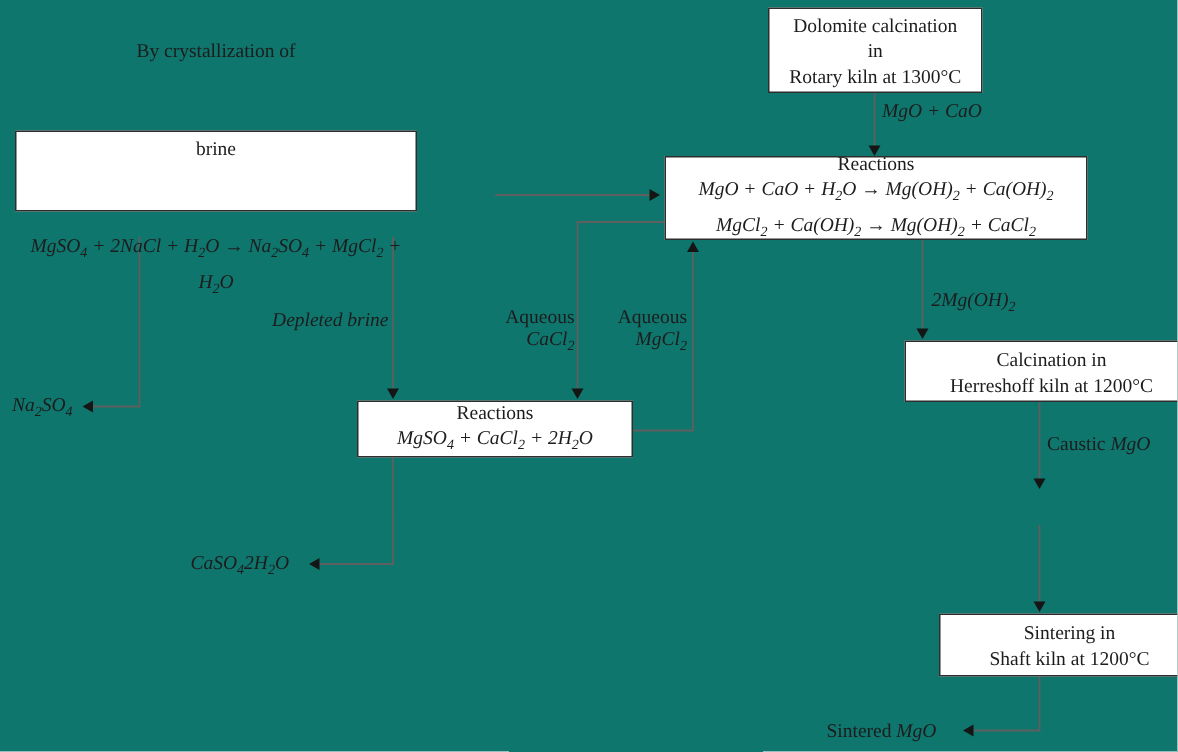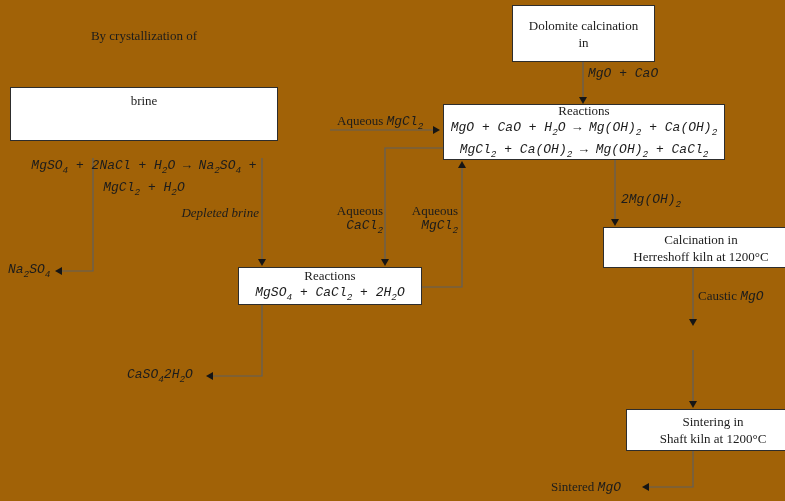--- a/index.html
+++ b/index.html
@@ -1,20 +1,20 @@
 <!DOCTYPE html>
 <html><head>
 <meta charset="utf-8">
 <style>
   html, body { margin: 0; padding: 0; background: #ffffff; }
   .canvas {
     position: relative;
     width: 785px;
     height: 501px;
-    background: #a16207;
+    background: #0f766e;
     font-family: "Liberation Serif", "DejaVu Serif", serif;
     color: #1c1c1c;
     overflow: hidden;
   }
   .edges { position: absolute; left: 0; top: 0; width: 785px; height: 501px; }
   .edges path { fill: none; stroke: #5f5f5f; stroke-width: 1.2; }
   .edges polygon { fill: #151515; stroke: none; }
 
   .box {
     position: absolute;
@@ -22,21 +22,21 @@
     border: 1.5px solid #2d2d2d;
     box-sizing: border-box;
     display: flex;
     flex-direction: column;
     justify-content: center;
     align-items: center;
     text-align: center;
     font-size: 13px;
     line-height: 17px;
   }
-  .formula { font-style: italic; font-family: Liberation Mono, monospace; }
+  .formula { font-style: italic; }
   .formula sub, .lbl sub { font-size: 0.72em; }
   .lbl {
     position: absolute;
     font-size: 13px;
     line-height: 15px;
     white-space: nowrap;
   }
   .lbl .formula { white-space: nowrap; }
   .two-line { text-align: right; }
 
@@ -96,20 +96,21 @@
     <path d="M693,350 L693,401"></path>
     <polygon points="689,401 697,401 693,408"></polygon>
 
     <path d="M693,451 L693,487 L649,487"></path>
     <polygon points="649,483 649,491 642,487"></polygon>
   </svg>
 
   <div class="box" id="box-dolomite">
     <div>Dolomite calcination</div>
     <div>in</div>
+    <div>Rotary kiln at 1300°C</div>
   </div>
 
   <div class="box" id="box-brine">
     <div>By crystallization of</div>
     <div>brine</div>
     <div class="formula">MgSO<sub>4</sub> + 2NaCl + H<sub>2</sub>O → Na<sub>2</sub>SO<sub>4</sub> + MgCl<sub>2</sub> + H<sub>2</sub>O</div>
   </div>
 
   <div class="box" id="box-reactions1">
     <div>Reactions</div>
@@ -128,21 +129,20 @@
   </div>
 
 
   <div class="box" id="box-sintering">
     <div>Sintering in</div>
     <div>Shaft kiln at 1200°C</div>
   </div>
 
   <div class="lbl formula" id="lbl-mgo-cao">MgO + CaO</div>
 
-  <div class="lbl" id="lbl-aqueous-feed"><span>Aqueous </span><span class="formula">MgCl<sub>2</sub></span></div>
 
   <div class="lbl" id="lbl-depleted-brine">Depleted brine</div>
 
   <div class="lbl two-line" id="lbl-aqueous-cacl2">
     <div>Aqueous</div>
     <div class="formula">CaCl<sub>2</sub></div>
   </div>
 
   <div class="lbl two-line" id="lbl-aqueous-mgcl2">
     <div>Aqueous</div>

